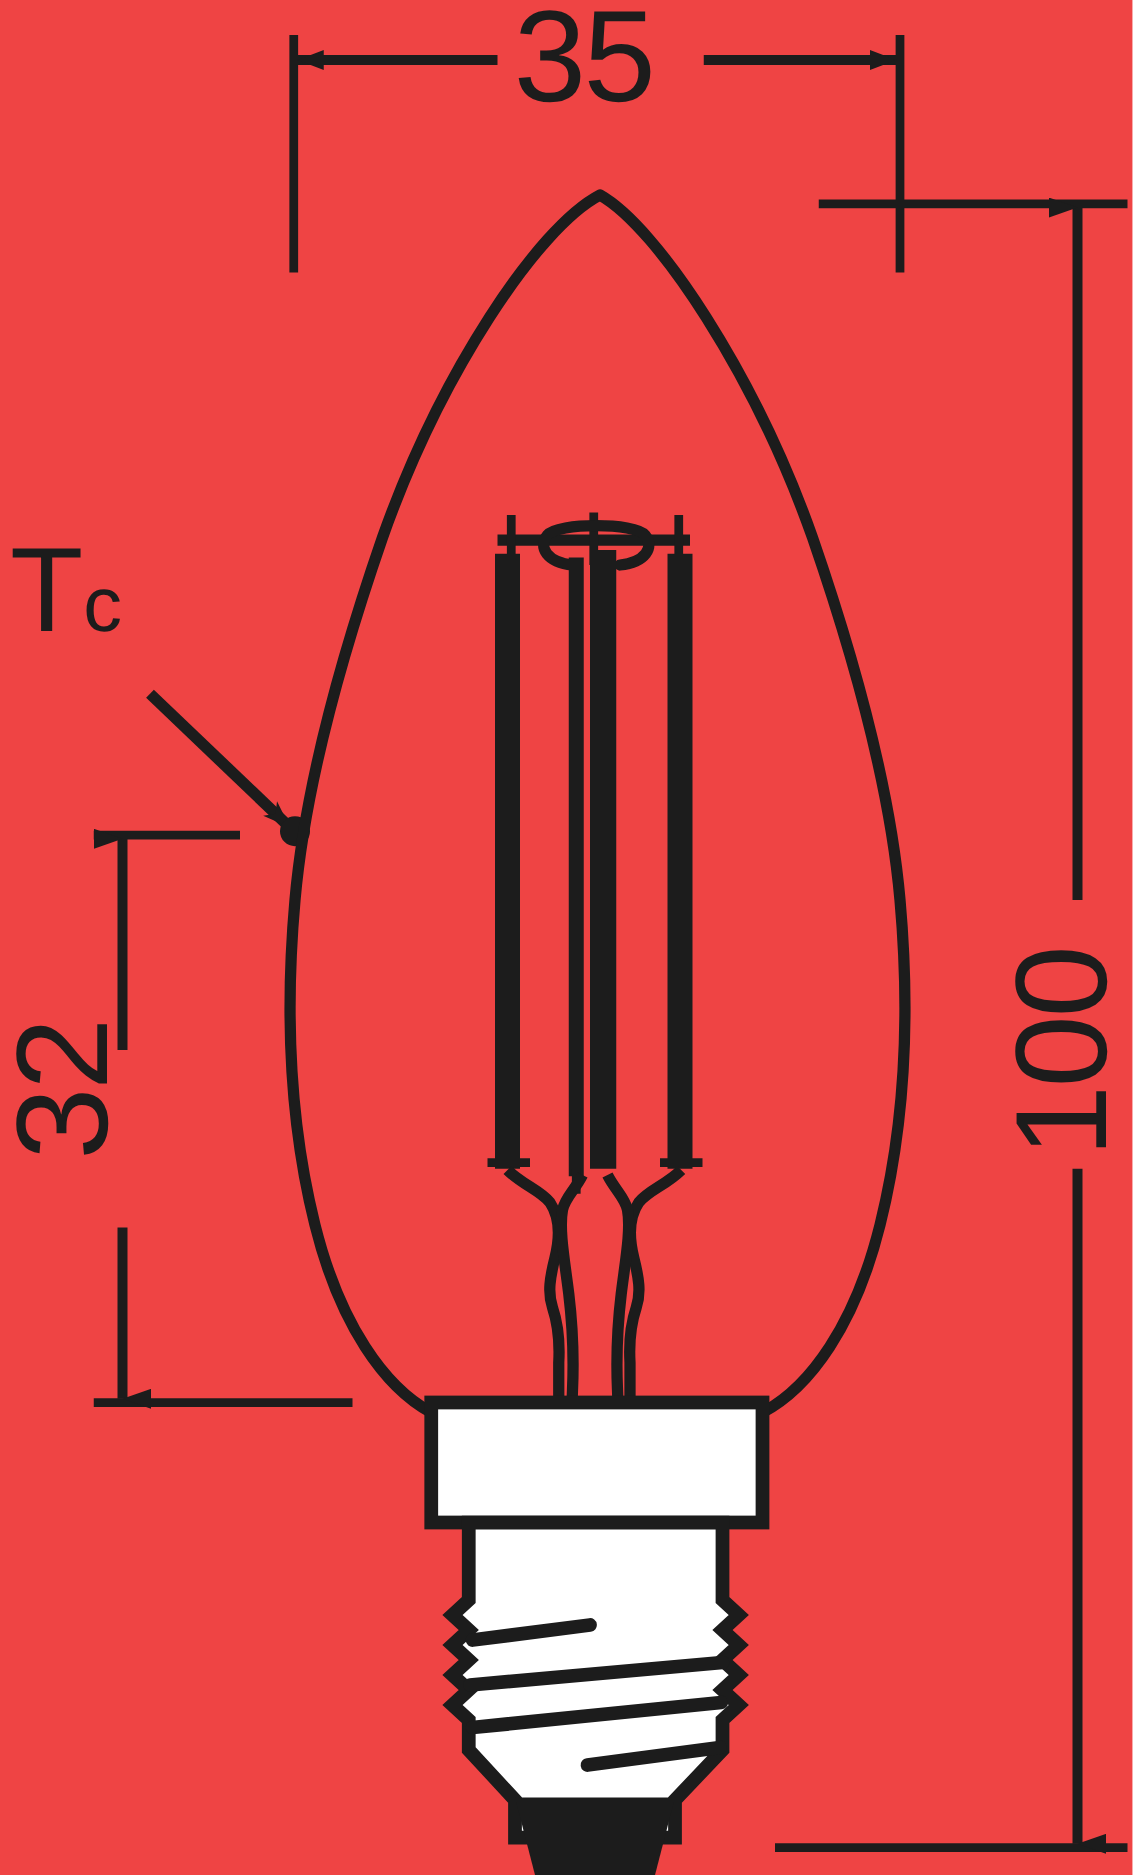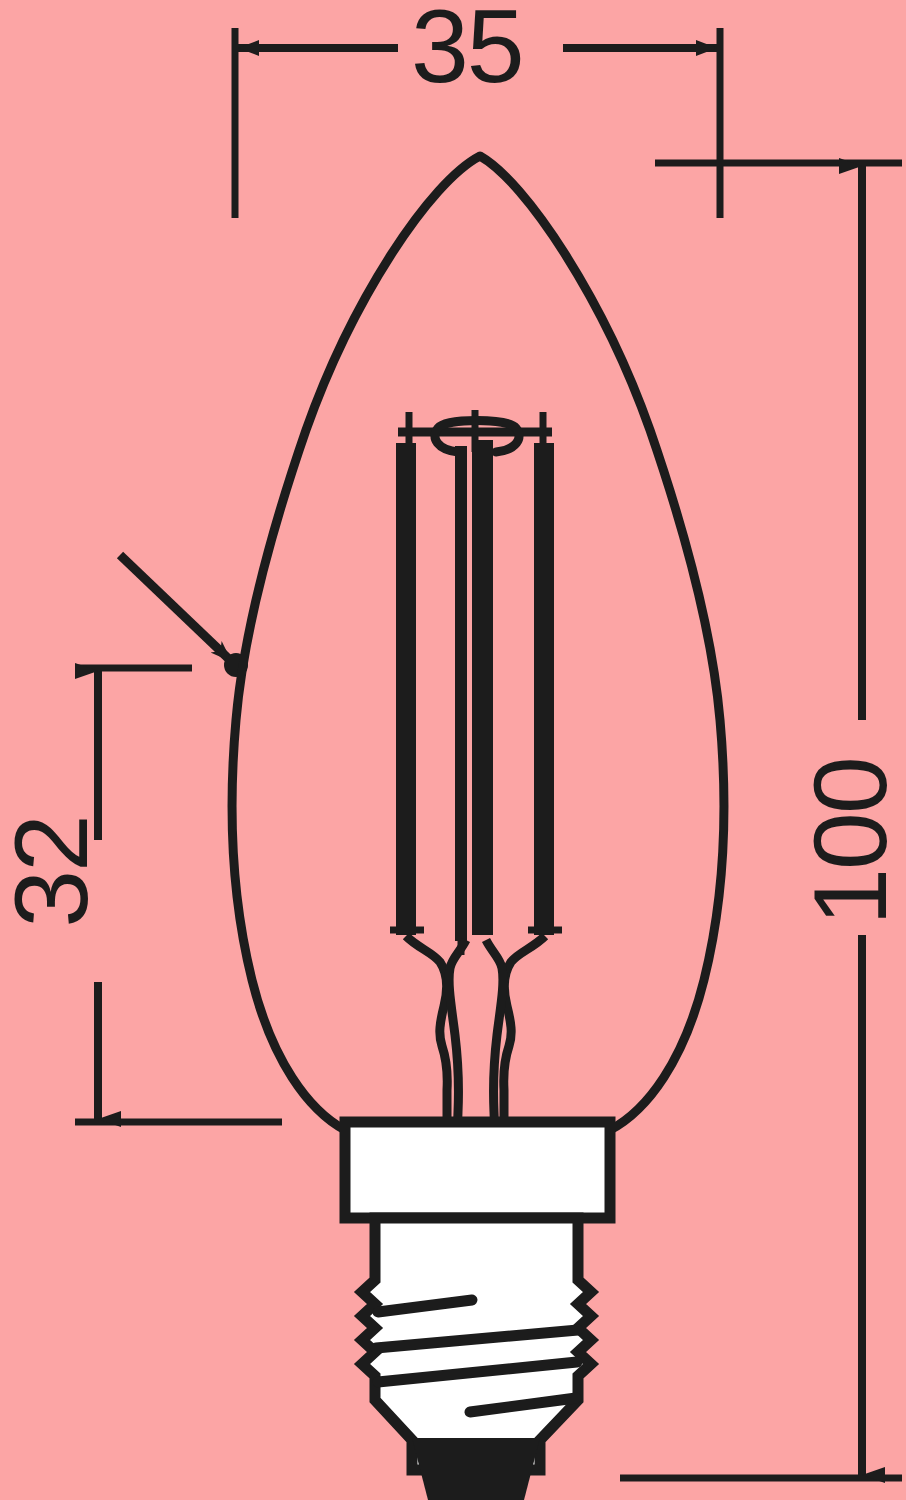--- a/index.html
+++ b/index.html
@@ -4,21 +4,21 @@
 <style>
   html, body {
     margin: 0;
     padding: 0;
     background: #ffffff;
   }
   #canvas-wrap {
     position: relative;
     width: 906px;
     height: 1500px;
-    background: #fca5a5;
+    background: #ef4444;
     overflow: hidden;
     font-family: "Liberation Sans", sans-serif;
   }
   #drawing {
     position: absolute;
     left: 0;
     top: 0;
     width: 906px;
     height: 1500px;
   }
@@ -204,14 +204,15 @@
       <path d="M 412 1438 L 540 1438 L 524 1500 L 428 1500 Z" fill="#1c1c1c"></path>
     </g>
   </svg>
 
   <div class="dim-text" id="label-35">35</div>
 
   <div class="dim-text" id="label-32">32</div>
 
   <div class="dim-text" id="label-100">100</div>
 
+  <div class="dim-text" id="label-tc"><span>T</span><span class="tc-sub">c</span></div>
 
 </div>
 
 </body></html>

